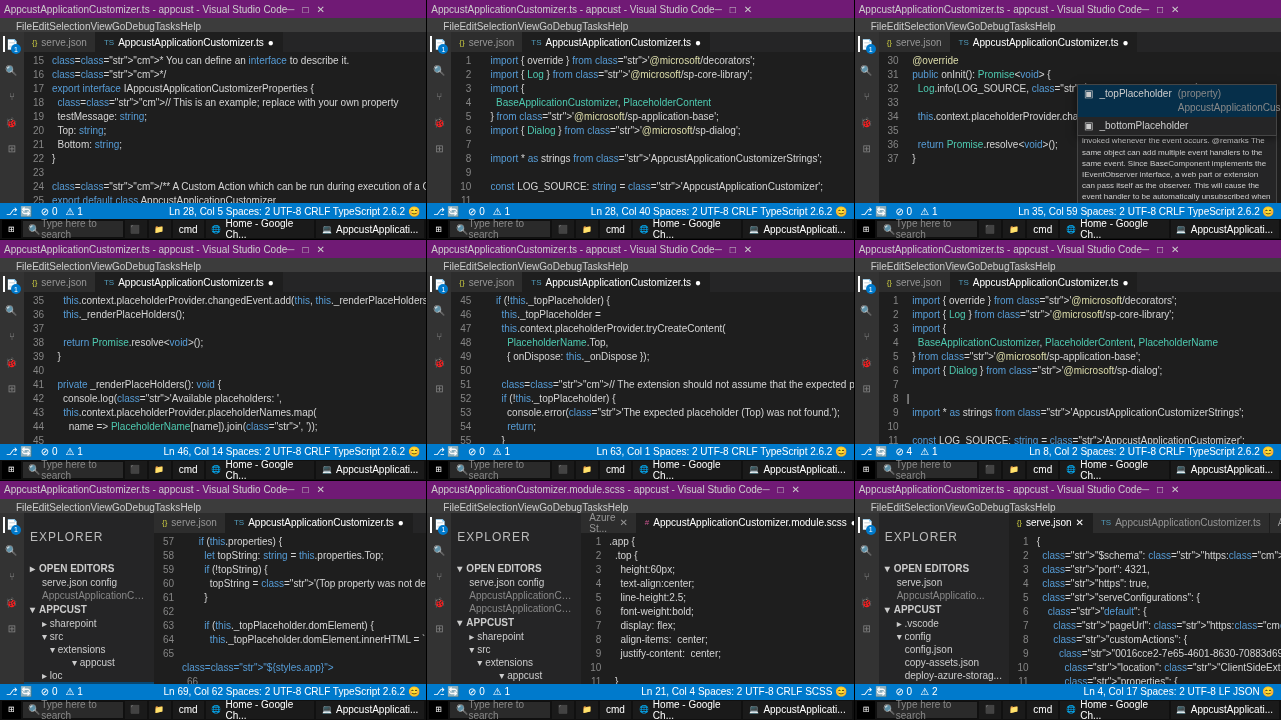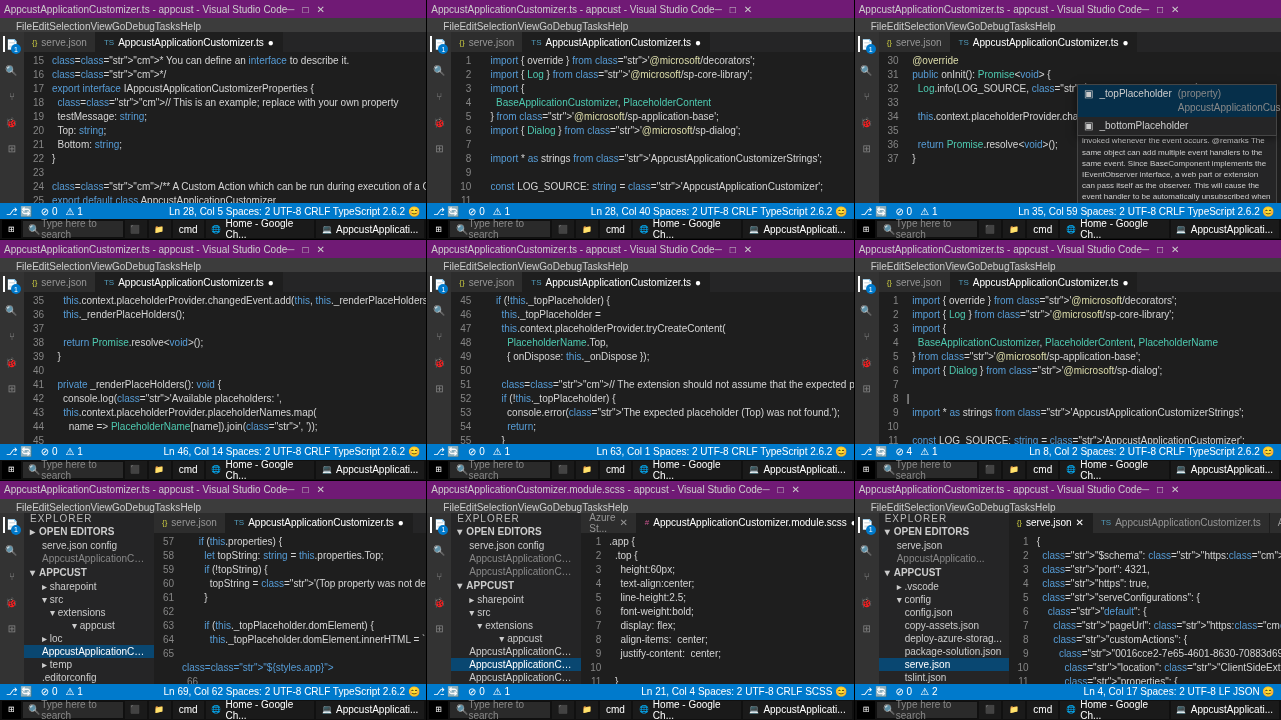--- a/index.html
+++ b/index.html
@@ -8,21 +8,21 @@
 .titlebar{background:#701a75;height:18px;display:flex;align-items:center;color:#ccc;font-size:9px;padding:0 4px;}
 .win-controls{display:flex;gap:8px;color:#ccc}
 .menubar{background:#3c3c3c;height:14px;display:flex;align-items:flex-end;gap:0;padding:0 16px;color:#ccc;font-size:9px}
 .main{flex:1;display:flex;overflow:hidden}
 .activitybar{width:24px;background:#333;display:flex;flex-direction:column;align-items:center;padding-top:4px;gap:10px}
 .activitybar .ico{width:16px;height:16px;color:#858585;display:flex;align-items:center;justify-content:center}
 .activitybar .ico.active{color:#fff;border-left:2px solid #fff;margin-left:-2px;padding-left:2px}
 .activitybar .badge{position:relative}
 .activitybar .badge::after{content:'1';position:absolute;bottom:-2px;right:-2px;background:#007acc;color:#fff;border-radius:50%;width:10px;height:10px;font-size:7px;display:flex;align-items:center;justify-content:center}
 .sidebar{width:130px;background:#252526;color:#ccc;overflow:hidden;font-size:9px}
-.sidebar-title{padding:0 6px;font-size:10px;letter-spacing:1px;color:#bbb}
+.sidebar-title{padding:17px 6px;font-size:12px;letter-spacing:1px;color:#bbb}
 .sidebar-section{padding:2px 6px;font-weight:bold;display:flex;align-items:center;gap:4px}
 .tree-item{padding:1px 6px 1px 18px;white-space:nowrap;overflow:hidden;text-overflow:ellipsis;color:#ccc}
 .tree-item.l2{padding-left:26px}
 .tree-item.l3{padding-left:48px}
 .tree-item.l4{}
 .tree-item.sel{background:#094771;color:#fff}
 .tree-item.dim{color:#888}
 .editor-area{flex:1;display:flex;flex-direction:column;background:#1e1e1e;overflow:hidden}
 .tabs{display:flex;background:#252526;height:20px}
 .tab{padding:2px 8px;background:#2d2d2d;color:#969696;display:flex;align-items:center;gap:4px;font-size:9px;border-right:1px solid #1e1e1e}

